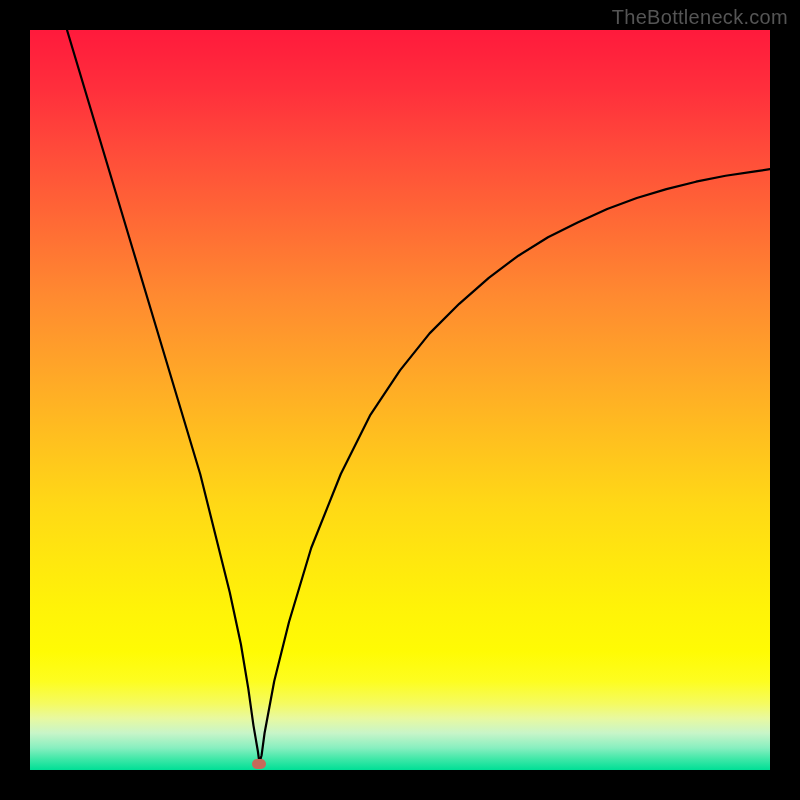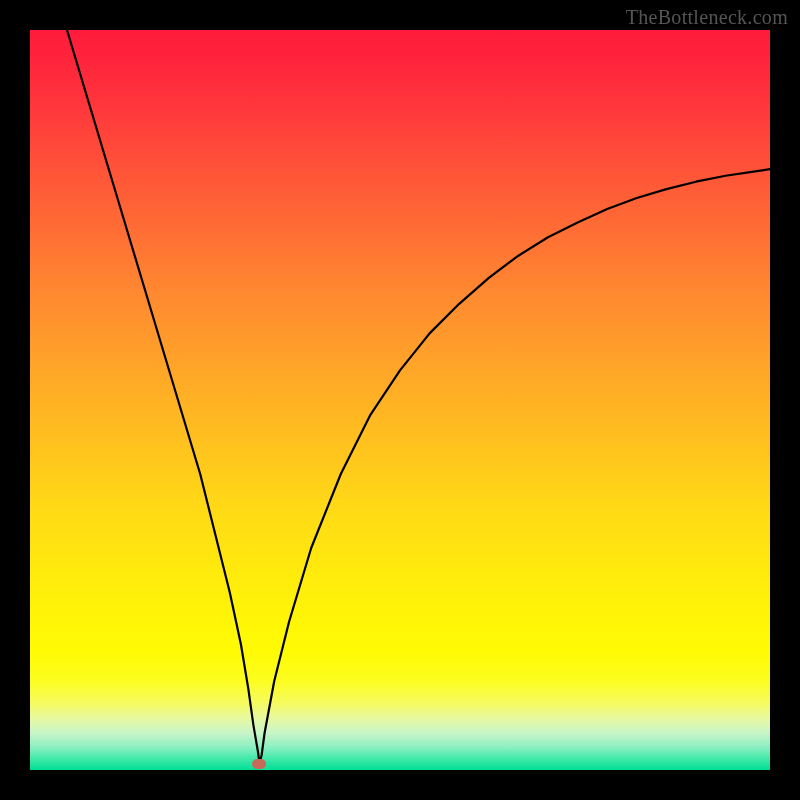--- a/index.html
+++ b/index.html
@@ -46,21 +46,20 @@
       #00df96 100%);
   }
   .watermark {
     position: absolute;
     top: 6px;
     right: 12px;
     color: #555;
     font-size: 20px;
     font-weight: 500;
     letter-spacing: 0.3px;
-    font-family: Liberation Serif, serif;
   }
   svg.overlay {
     position: absolute;
     top: 30px;
     left: 30px;
     width: 740px;
     height: 740px;
   }
   .marker {
     position: absolute;

